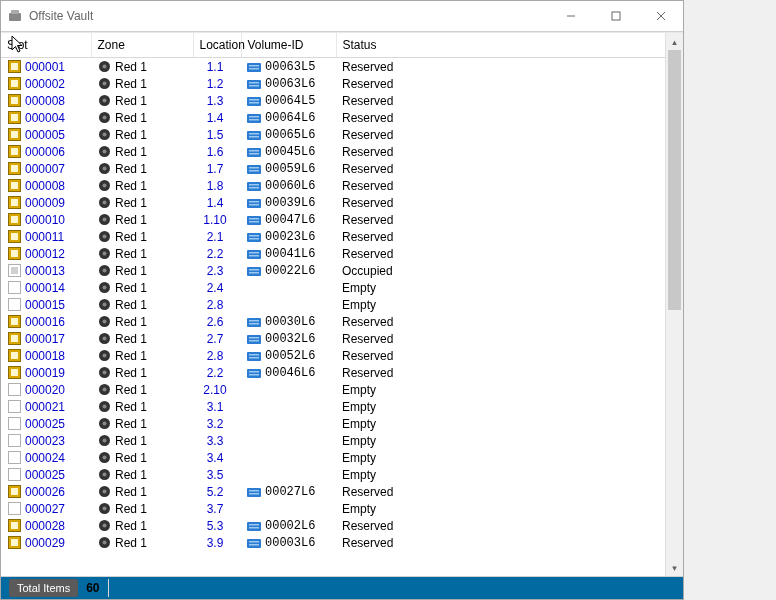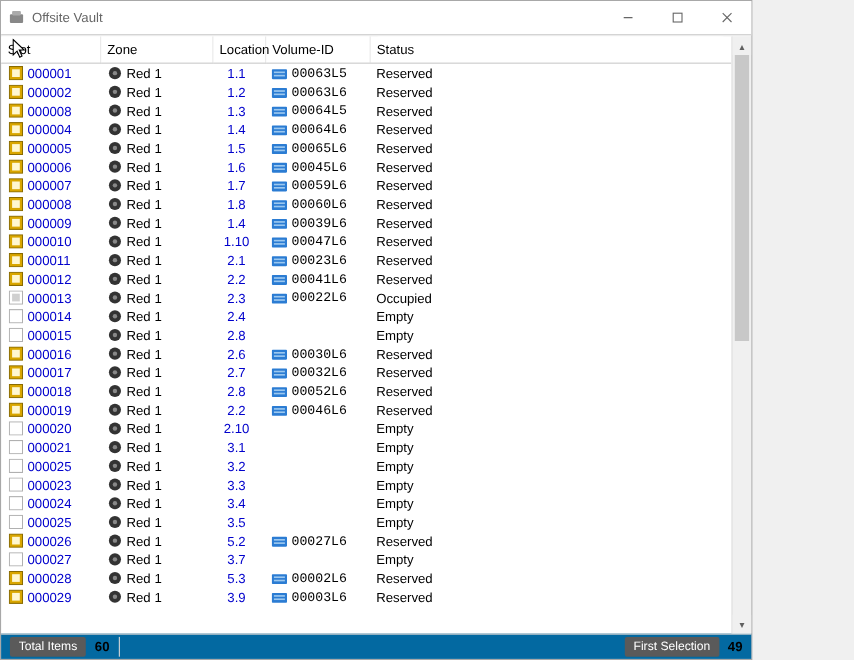--- a/index.html
+++ b/index.html
@@ -1226,19 +1226,15 @@
       <div class="scroll-btn bot">▾</div>
     </div>
   </div>
 
   <div class="statusbar">
     <div class="sb-cell">
       <span class="sb-label">Total Items</span>
       <span class="sb-val">60</span>
     </div>
     <div class="sb-spacer"></div>
-    <div class="sb-cell" style="border-right:none">
-      <span class="sb-label">First Selection</span>
-      <span class="sb-val">49</span>
-    </div>
   </div>
 
 </div>
 
 </body></html>

